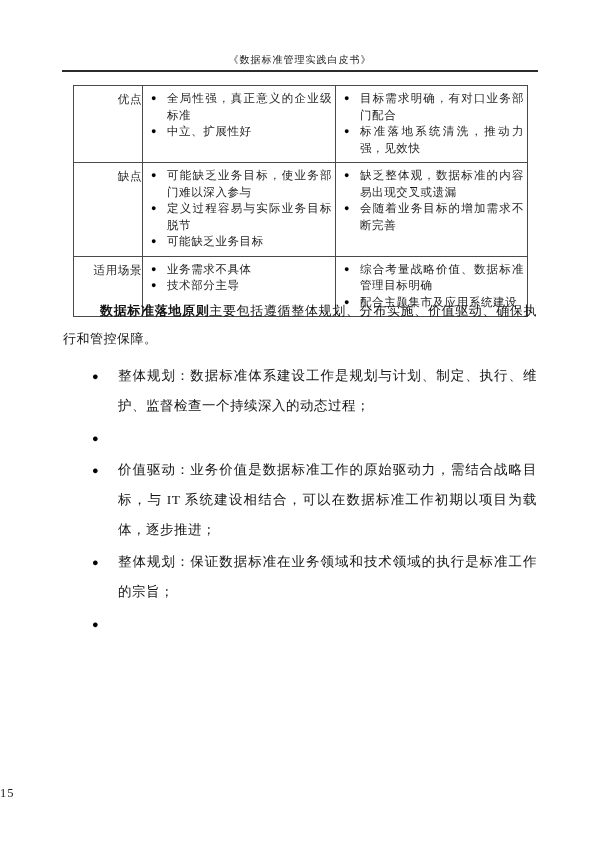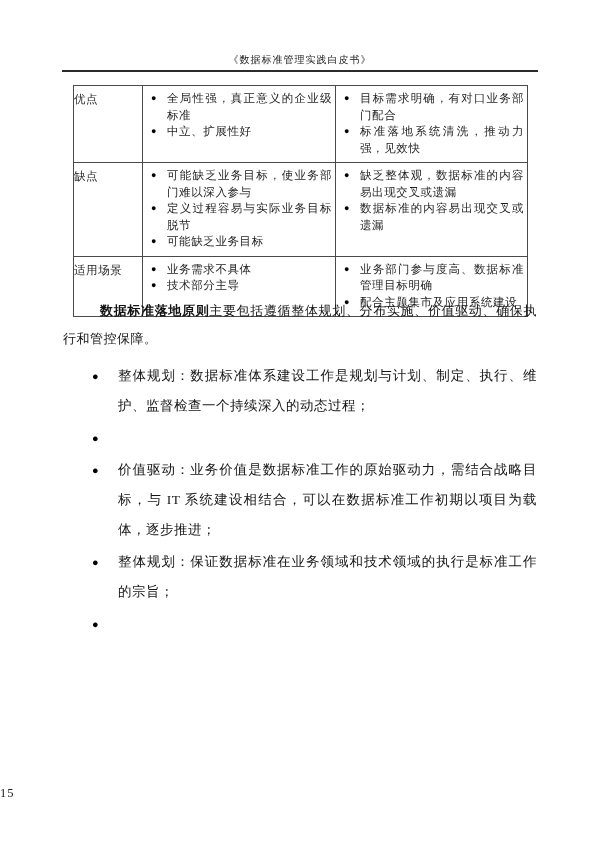--- a/index.html
+++ b/index.html
@@ -27,21 +27,21 @@
   table.cmp {
     position: absolute; top: 85px; left: 73px; width: 454px;
     border-collapse: collapse; table-layout: fixed;
   }
   table.cmp td {
     border: 1px solid #4a4a4a;
     vertical-align: top;
     font-size: 11.5px; line-height: 16.5px; letter-spacing: 0.6px;
     color: #1f1f1f;
   }
-  td.lbl { width: 69px; text-align: left; padding-top: 5px; }
+  td.lbl { width: 69px; text-align: right; padding-top: 5px; }
   td.c2 { width: 193px; }
   td.c3 { width: 192px; }
   td.cell { padding: 4px 3px 6px 0; }
   .cell-item { display: flex; }
   .cell-item .mk {
     width: 24px; flex-shrink: 0; padding-left: 8px;
     font-size: 9px; line-height: 16.5px; color: #000;
   }
   .cell-item .tx { flex: 1; text-align: justify; }
   tr.r1 td { height: 69px; }
@@ -120,40 +120,40 @@
             <span class="tx">可能缺乏业务目标</span>
           </div>
         </td>
         <td class="c3 cell">
           <div class="cell-item">
             <span class="mk">●</span>
             <span class="tx">缺乏整体观，数据标准的内容易出现交叉或遗漏</span>
           </div>
           <div class="cell-item">
             <span class="mk">●</span>
-            <span class="tx">数据标准的内容易出现交叉或遗漏</span>
+            <span class="tx">会随着业务目标的增加需求不断完善</span>
           </div>
         </td>
       </tr>
       <tr class="r3">
         <td class="lbl">适用场景</td>
         <td class="c2 cell">
           <div class="cell-item">
             <span class="mk">●</span>
             <span class="tx">业务需求不具体</span>
           </div>
           <div class="cell-item">
             <span class="mk">●</span>
             <span class="tx">技术部分主导</span>
           </div>
         </td>
         <td class="c3 cell">
           <div class="cell-item">
             <span class="mk">●</span>
-            <span class="tx">业务部门参与度高、数据标准管理目标明确</span>
+            <span class="tx">综合考量战略价值、数据标准管理目标明确</span>
           </div>
           <div class="cell-item">
             <span class="mk">●</span>
             <span class="tx">配合主题集市及应用系统建设</span>
           </div>
         </td>
       </tr>
     </tbody>
   </table>
 

